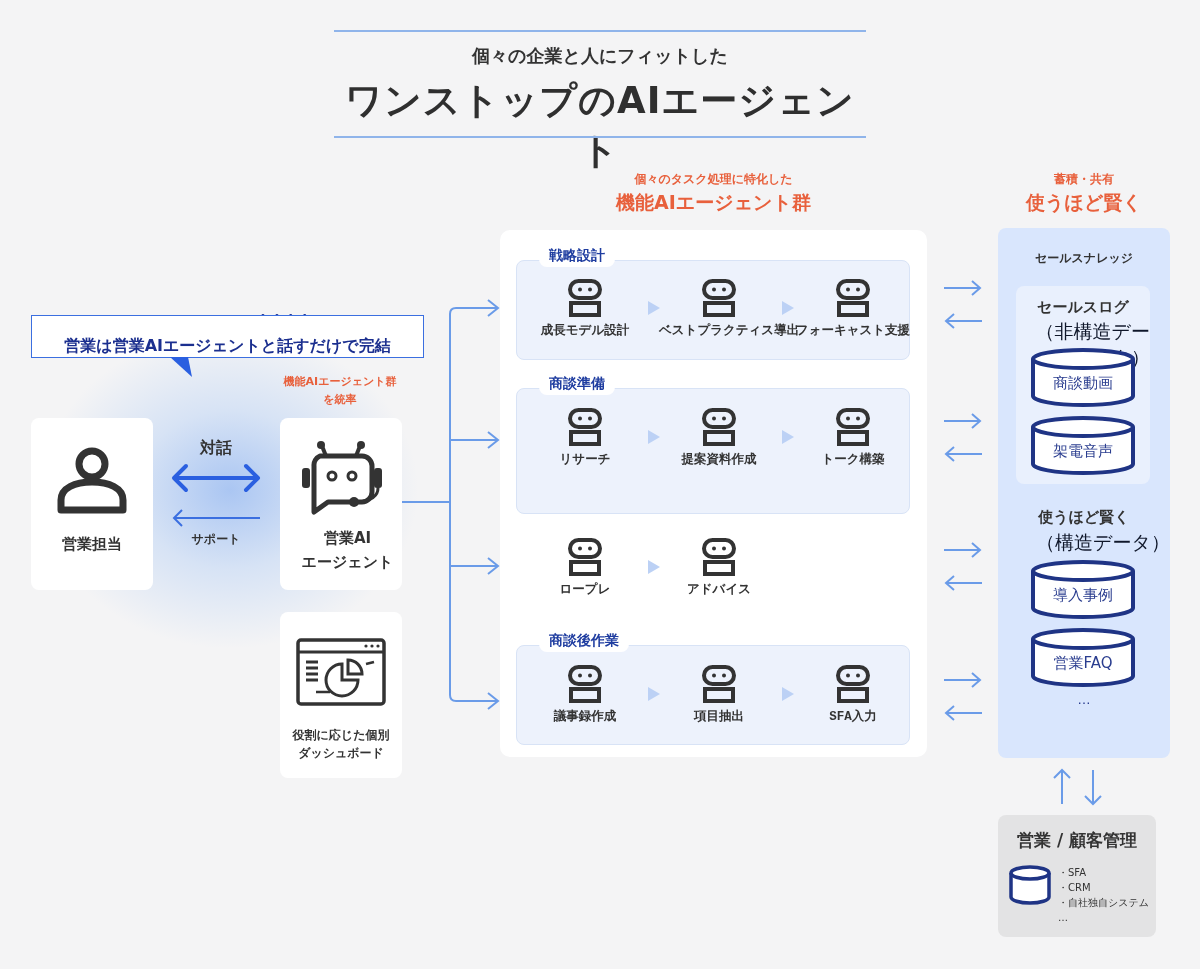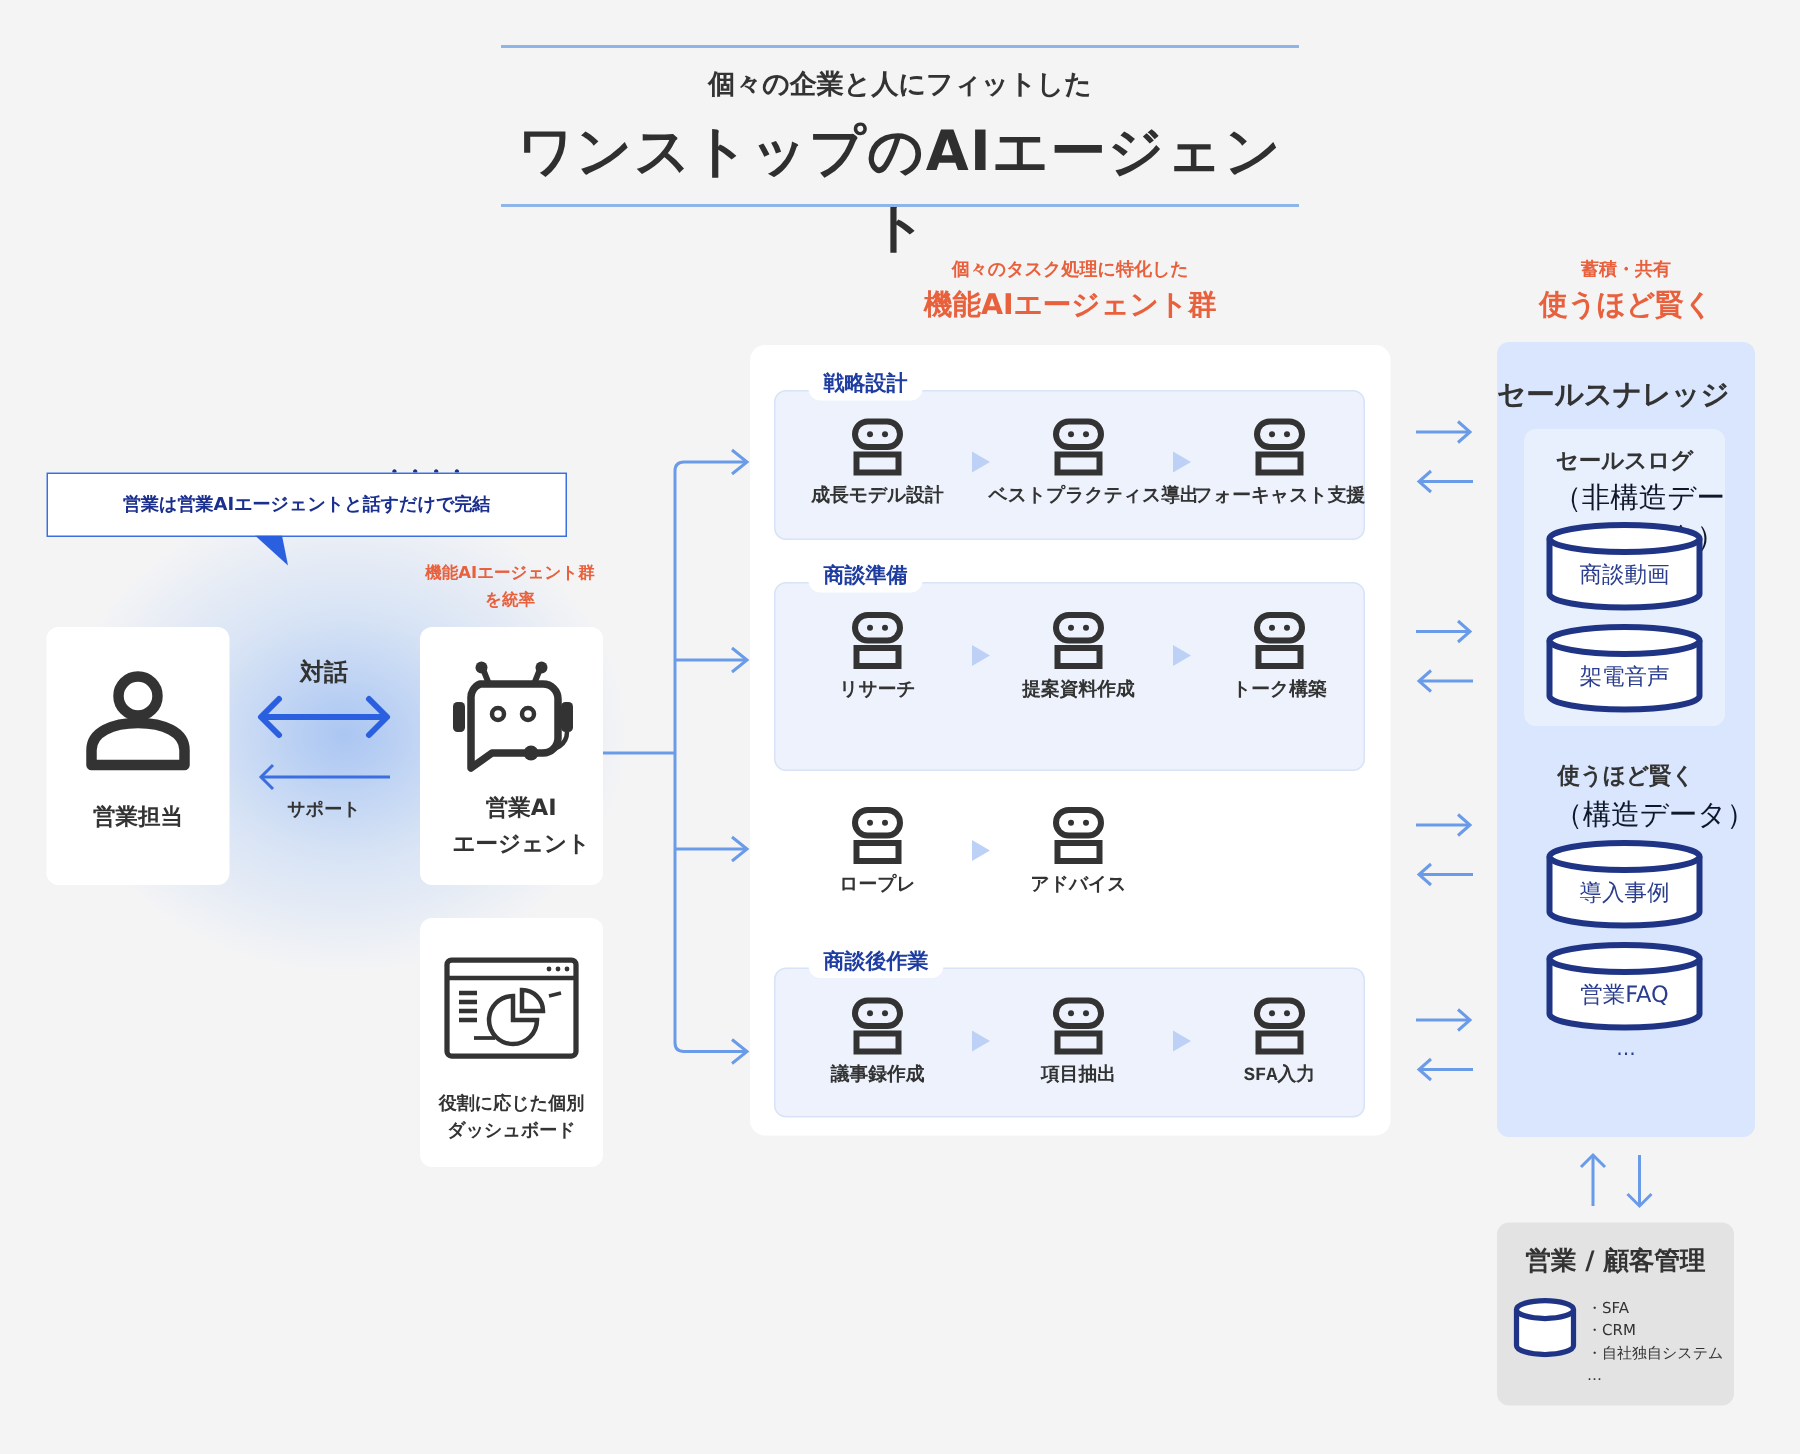--- a/index.html
+++ b/index.html
@@ -2,35 +2,35 @@
 <html><head>
 <meta charset="utf-8">
 <style>
   * { box-sizing: border-box; margin: 0; padding: 0; }
   body { width: 1200px; height: 969px; background: #f4f4f5; font-family: "DejaVu Sans", "Liberation Sans", sans-serif; color: #333; position: relative; overflow: hidden; }
   .abs { position: absolute; }
   .title-line { position: absolute; left: 334px; width: 532px; height: 2px; background: #8fb4ea; }
   .subtitle { position: absolute; left: 334px; width: 532px; top: 44px; text-align: center; font-size: 18px; font-weight: bold; color: #333; }
   .main-title { position: absolute; left: 334px; width: 532px; top: 76px; text-align: center; font-size: 37px; font-weight: bold; color: #2f2f2f; letter-spacing: 1px; }
   .glow { position: absolute; left: 40px; top: 330px; width: 380px; height: 320px; background: radial-gradient(ellipse at center, rgba(110,160,240,0.55) 0%, rgba(160,195,245,0.35) 35%, rgba(244,244,245,0) 70%); }
-  .callout { position: absolute; left: 31px; top: 315px; width: 347px; height: 43px; background: #fff; border: 1.5px solid #3b6fe0; display: flex; align-items: center; justify-content: center; font-size: 12px; font-weight: bold; color: #1b2f8f; }
+  .callout { position: absolute; left: 31px; top: 315px; width: 393px; height: 43px; background: #fff; border: 1.5px solid #3b6fe0; display: flex; align-items: flex-end; justify-content: center; font-size: 16px; font-weight: bold; color: #1b2f8f; }
   .dots { position: absolute; left: 260px; top: 313px; font-size: 10px; letter-spacing: 8px; color: #1b2f8f; line-height: 6px; }
   .card { position: absolute; background: #fff; border-radius: 8px; }
   .card-label { font-size: 15px; font-weight: bold; color: #333; text-align: center; line-height: 24px; }
   .orange { color: #e8603c; font-weight: bold; }
   .note { position: absolute; text-align: center; font-size: 11px; line-height: 18px; }
   .agents-panel { position: absolute; left: 500px; top: 230px; width: 427px; height: 527px; background: #fff; border-radius: 10px; }
   .group { position: absolute; left: 16px; width: 394px; background: #edf2fc; border: 1px solid #d8e3f6; border-radius: 8px; }
   .group-tag { position: absolute; left: 22px; top: -16px; background: #fff; padding: 2px 10px; border-radius: 8px; font-size: 14px; font-weight: bold; color: #1f3da0; }
   .agent { position: absolute; width: 120px; text-align: center; font-family: Liberation Mono, monospace; }
   .agent svg { display: block; margin: 0 auto; }
   .agent-label { font-size: 12.5px; font-weight: bold; color: #333; margin-top: 4px; white-space: nowrap; }
   .step-arrow { position: absolute; width: 0; height: 0; border-top: 7px solid transparent; border-bottom: 7px solid transparent; border-left: 12px solid #bcd1f5; }
   .knowledge { position: absolute; left: 998px; top: 228px; width: 172px; height: 530px; background: #d9e6fd; border-radius: 8px; }
-  .k-title { position: absolute; width: 100%; top: 22px; text-align: left; font-size: 19px; font-weight: bold; color: #333; }
+  .k-title { position: absolute; width: 100%; top: 22px; text-align: center; font-size: 12px; font-weight: bold; color: #333; }
   .k-sub { position: absolute; left: 18px; width: 134px; top: 58px; height: 198px; background: #e9f0fd; border-radius: 8px; }
   .k-h { text-align: center; font-size: 15px; font-weight: bold; color: #333; }
   .k-paren { text-align: right; font-size: 19px; color: #0f172a; }
   .db { position: absolute; left: 14px; width: 106px; height: 60px; }
   .db-label { position: absolute; left: 0; right: 0; top: 26px; text-align: center; font-size: 15px; color: #2a3d8f; }
   .sys-box { position: absolute; left: 998px; top: 815px; width: 158px; height: 122px; background: #e3e3e4; border-radius: 8px; }
   .sys-title { position: absolute; width: 100%; top: 14px; text-align: center; font-size: 17px; font-weight: bold; color: #333; }
   .sys-list { position: absolute; left: 60px; top: 50px; font-size: 10px; color: #333; line-height: 15px; }
 </style>
 </head>

